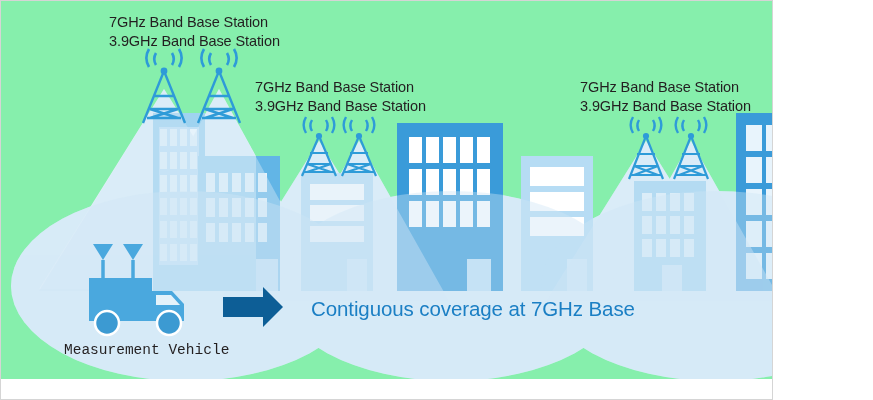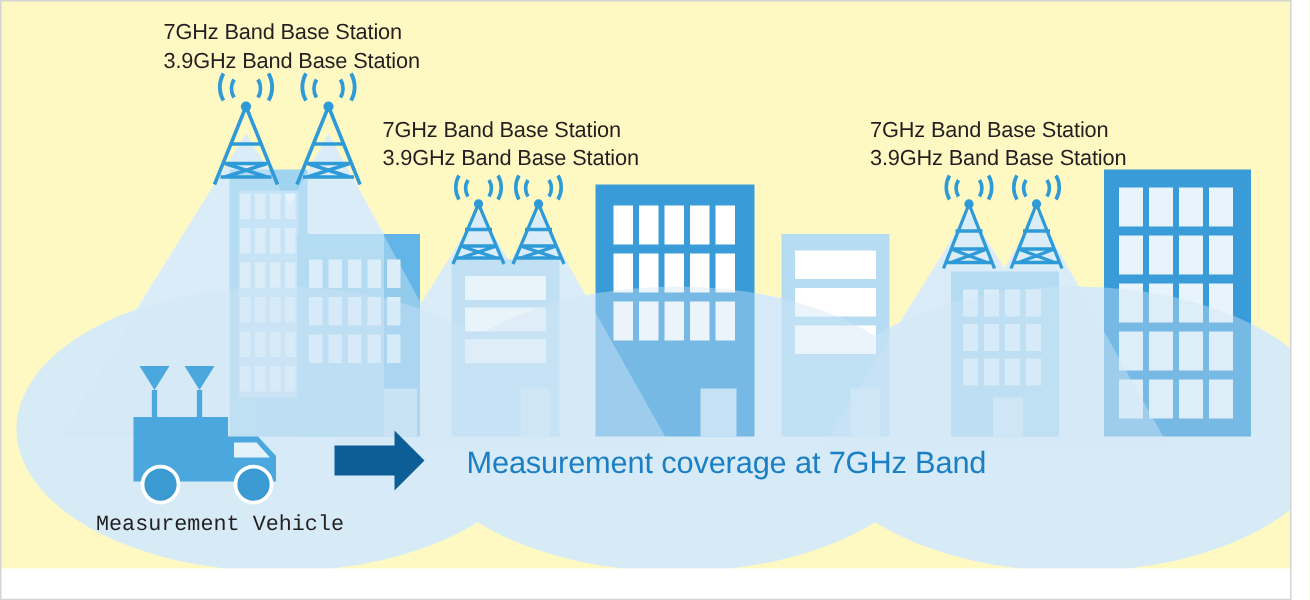--- a/index.html
+++ b/index.html
@@ -2,23 +2,23 @@
 <html><head>
 <meta charset="utf-8">
 <style>
   html,body{margin:0;padding:0;}
   body{
     background:#ffffff;
     font-family:"Liberation Sans", sans-serif;
   }
   #stage{
     position:relative;
-    width:861px;
+    width:773px;
     height:400px;
-    background:#fef9c3;
+    background:#86efac;
     border:1px solid #d5d5d5;
     box-sizing:border-box;
     overflow:hidden;
   }
   #art{position:absolute;left:0;top:0;width:873px;height:400px;}
   .lbl{
     position:absolute;
     color:#231f20;
     font-size:14.5px;
     line-height:19px;
@@ -308,15 +308,15 @@
     <div>3.9GHz Band Base Station</div>
   </div>
 
   <div class="lbl lbl-3">
     <div>7GHz Band Base Station</div>
     <div>3.9GHz Band Base Station</div>
   </div>
 
   <div class="veh-cap">Measurement Vehicle</div>
 
-  <div class="caption">Measurement coverage at 7GHz Band</div>
+  <div class="caption">Contiguous coverage at 7GHz Base</div>
 
 </div>
 
 </body></html>

